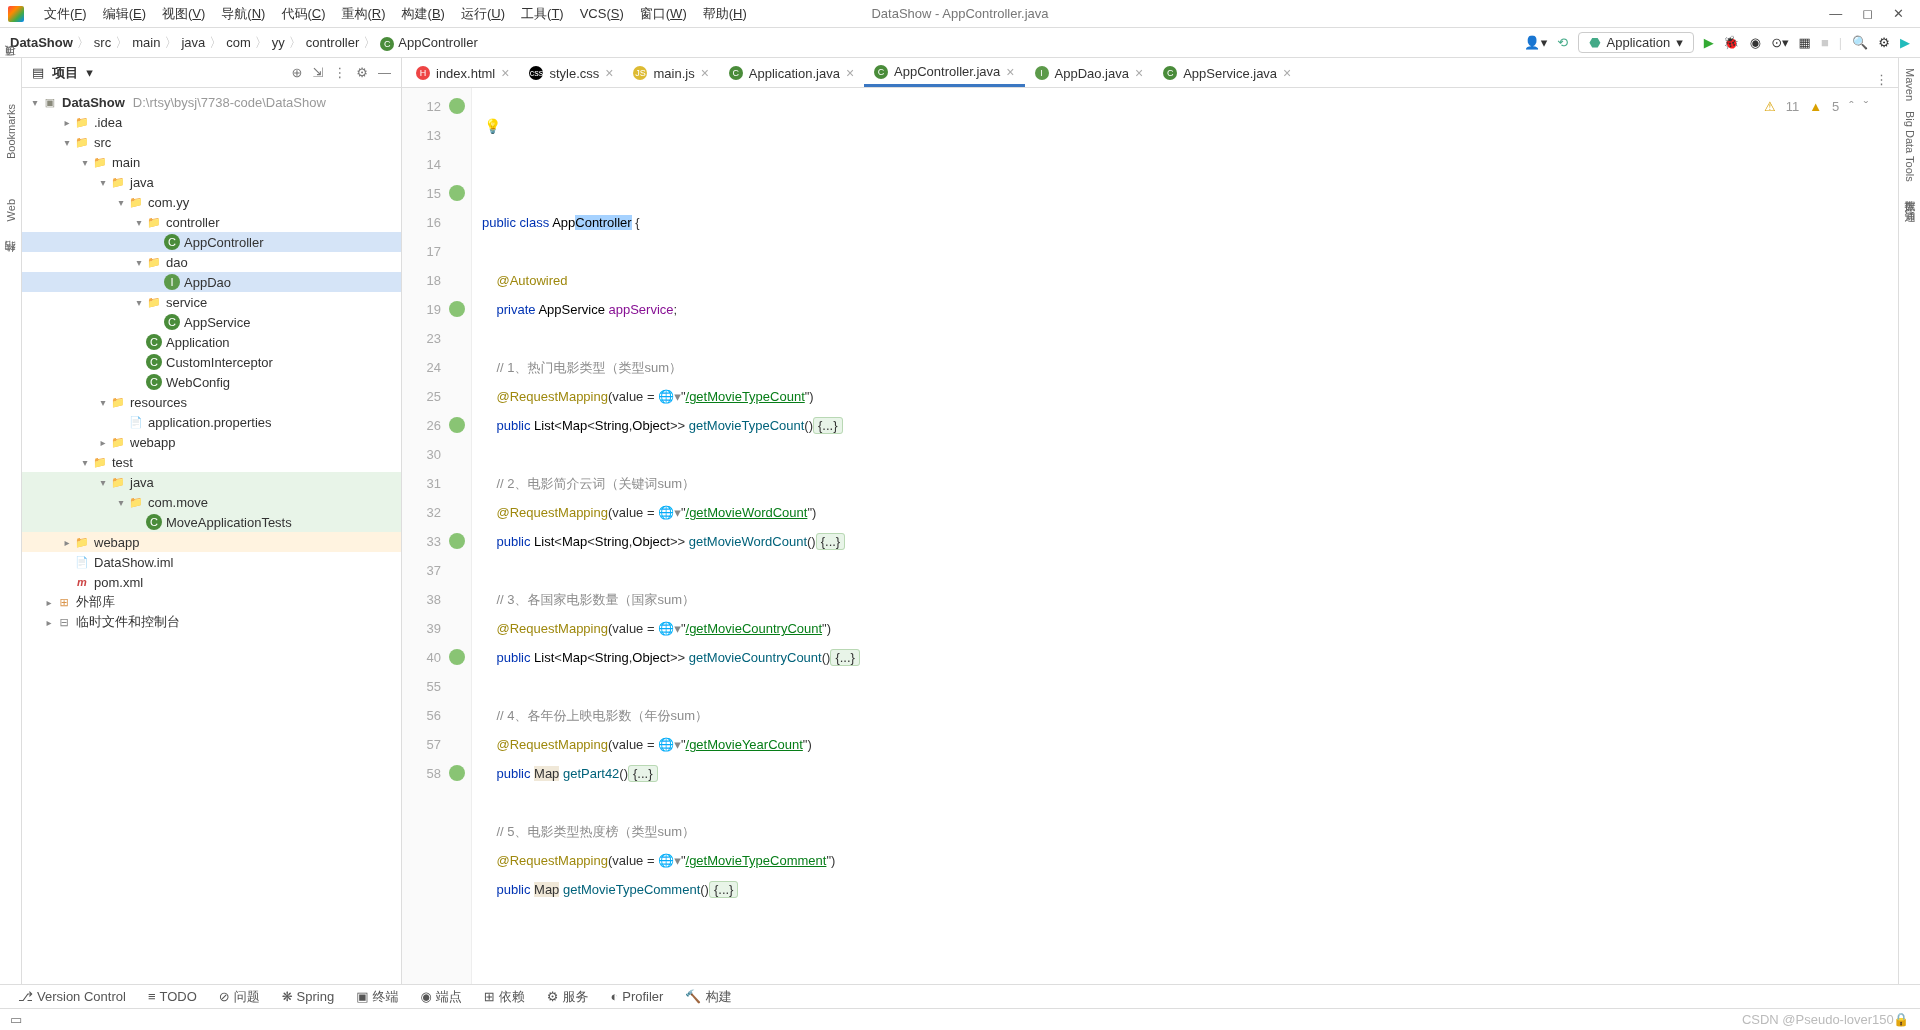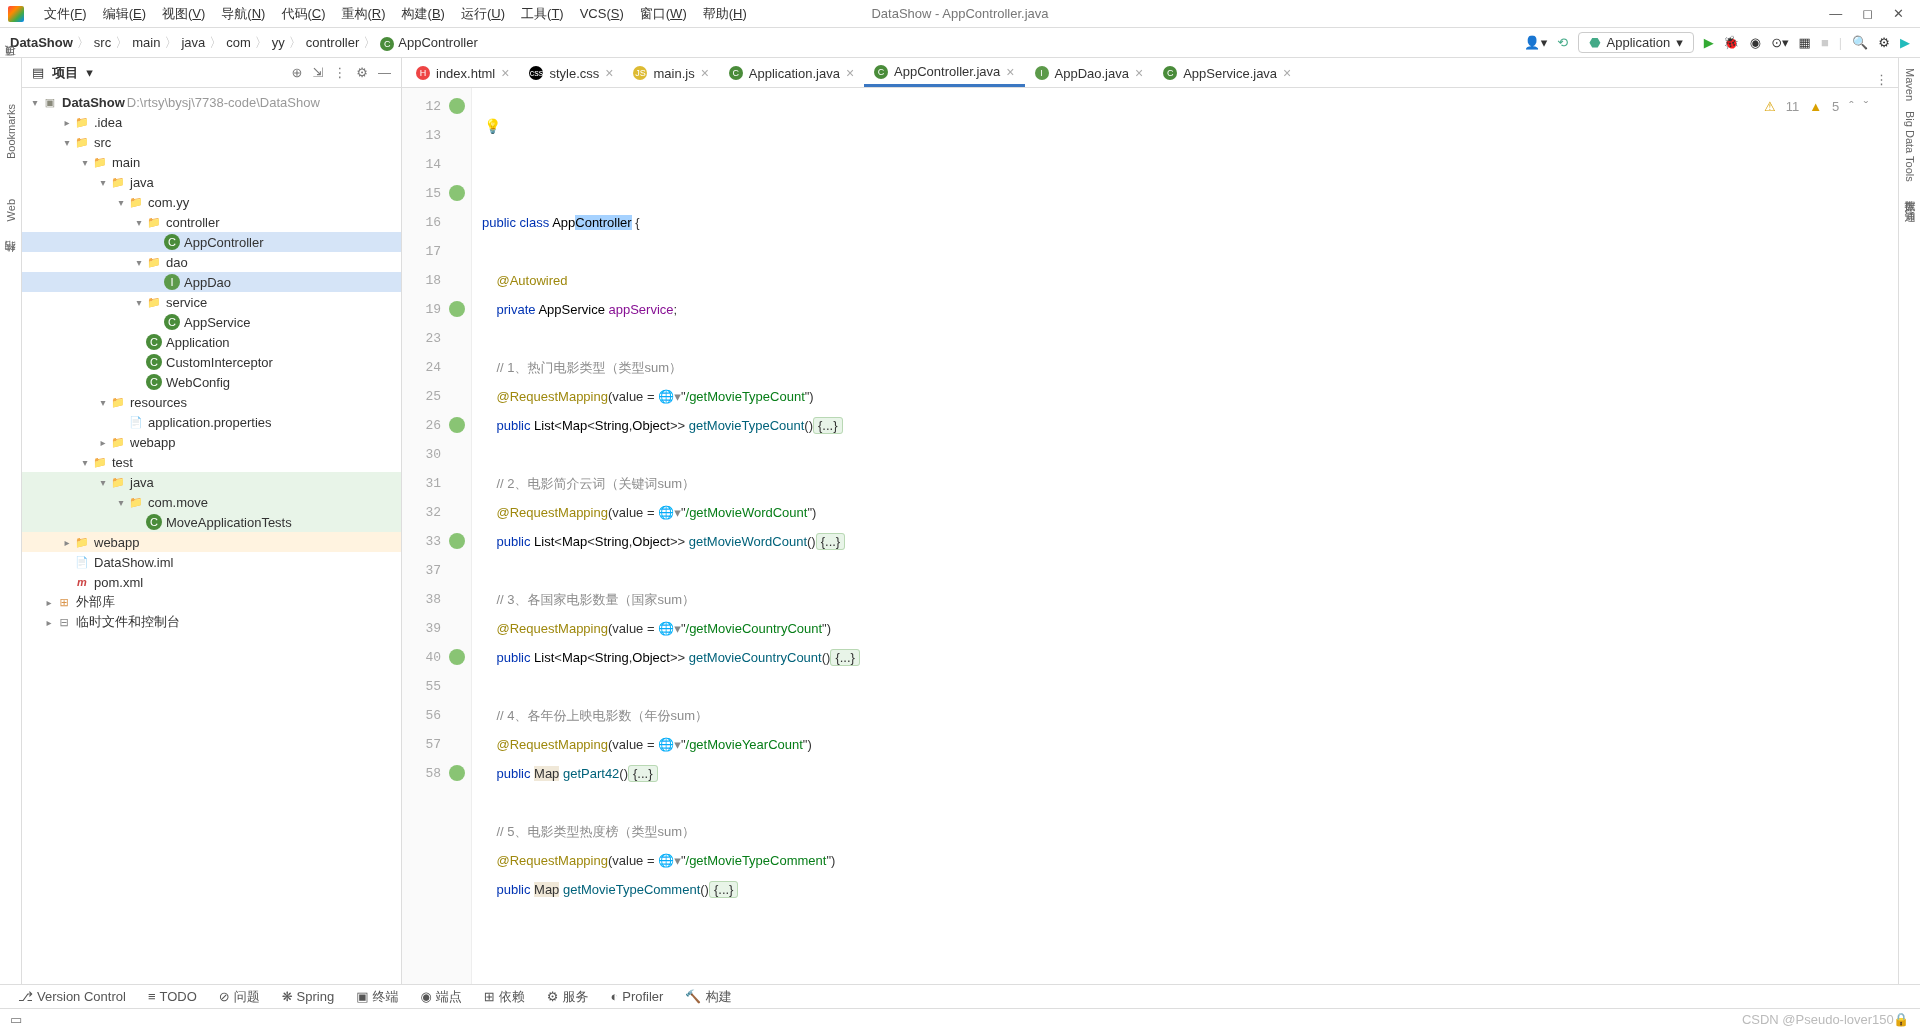--- a/index.html
+++ b/index.html
@@ -38,30 +38,30 @@
 .class-i { background:#5c9a4a; color:#fff; border-radius:50%; width:14px; height:14px; font-size:9px; }
 .editor-area { flex:1; display:flex; flex-direction:column; }
 .tabs { height:30px; display:flex; align-items:flex-end; border-bottom:1px solid #ddd; padding-left:4px; }
 .tab { height:28px; display:flex; align-items:center; padding:0 10px; gap:6px; border-top-left-radius:4px; border-top-right-radius:4px; cursor:pointer; }
 .tab.active { background:#fff; border-bottom:3px solid #3b77c2; }
 .tab .close { color:#aaa; font-size:14px; }
 .tab .ficon { width:14px; height:14px; display:inline-flex; align-items:center; justify-content:center; font-size:9px; color:#fff; border-radius:2px; }
 .tabs-more { margin-left:auto; padding:0 10px; color:#777; }
 .editor-body { flex:1; display:flex; overflow:hidden; position:relative; }
 .gutter { width:70px; background:#fafafa; border-right:1px solid #eee; text-align:right; padding-top:4px; font-family:Consolas,monospace; font-size:14px; color:#aaa; position:relative; }
-.gutter .ln { height:29px; line-height:29px; padding-right:30px; position:relative;font-family:Liberation Mono, monospace; }
+.gutter .ln { height:29px; line-height:29px; padding-right:30px; position:relative; }
 .gutter .gicon { position:absolute; right:6px; top:6px; width:16px; height:16px; border-radius:50%; background:#89c474; }
 .code { flex:1; padding:4px 10px; font-family:Consolas,monospace; font-size:15px; line-height:29px; white-space:pre; position:relative; }
 .code-line { height:29px; }
 .kw { color:#0033b3; }
 .cls { color:#000; }
 .ann { color:#9e880d; }
 .fld { color:#871094; }
 .cmt { color:#8c8c8c; }
-.str { color:#067d17; }
+.str { color:#067d17; text-decoration:underline; }
 .mth { color:#00627a; }
 .ty { color:#000; }
 .fold { background:#e8f4e8; border:1px solid #b9d8b4; padding:0 4px; border-radius:3px; }
 .sel { background:#a6d2ff; }
 .editor-warnings { position:absolute; top:4px; right:30px; display:flex; gap:10px; color:#999; font-size:12px; align-items:center; }
 .warn-y { color:#d9a000; }
 .bottom-tabs { height:24px; border-top:1px solid #ddd; display:flex; align-items:center; padding:0 10px; gap:6px; }
 .bottom-tabs .btab { display:flex; align-items:center; gap:4px; padding:0 8px; color:#555; cursor:pointer; }
 .status-bar { height:22px; border-top:1px solid #ddd; display:flex; align-items:center; padding:0 10px; font-size:11px; color:#777; }
 .status-bar .right { margin-left:auto; display:flex; align-items:center; }
@@ -140,21 +140,21 @@
         <span>⋮</span>
         <span>⚙</span>
         <span>—</span>
       </div>
     </div>
     <div class="tree" id="tree">
         <div class="tree-row" style="padding-left: 6px;">
           <span class="arrow">▾</span>
           <span class="ticon folder">▣</span>
           <b>DataShow</b> 
-          <span style="color:#999;margin-left:2px">D:\rtsy\bysj\7738-code\DataShow</span>
+          <span style="color:#999;margin-left:8px">D:\rtsy\bysj\7738-code\DataShow</span>
         </div>
         <div class="tree-row" style="padding-left: 38px;">
           <span class="arrow">▸</span>
           <span class="ticon folder">📁</span>
           <span>.idea</span>
         </div>
         <div class="tree-row" style="padding-left: 38px;">
           <span class="arrow">▾</span>
           <span class="ticon folder">📁</span>
           <span>src</span>

